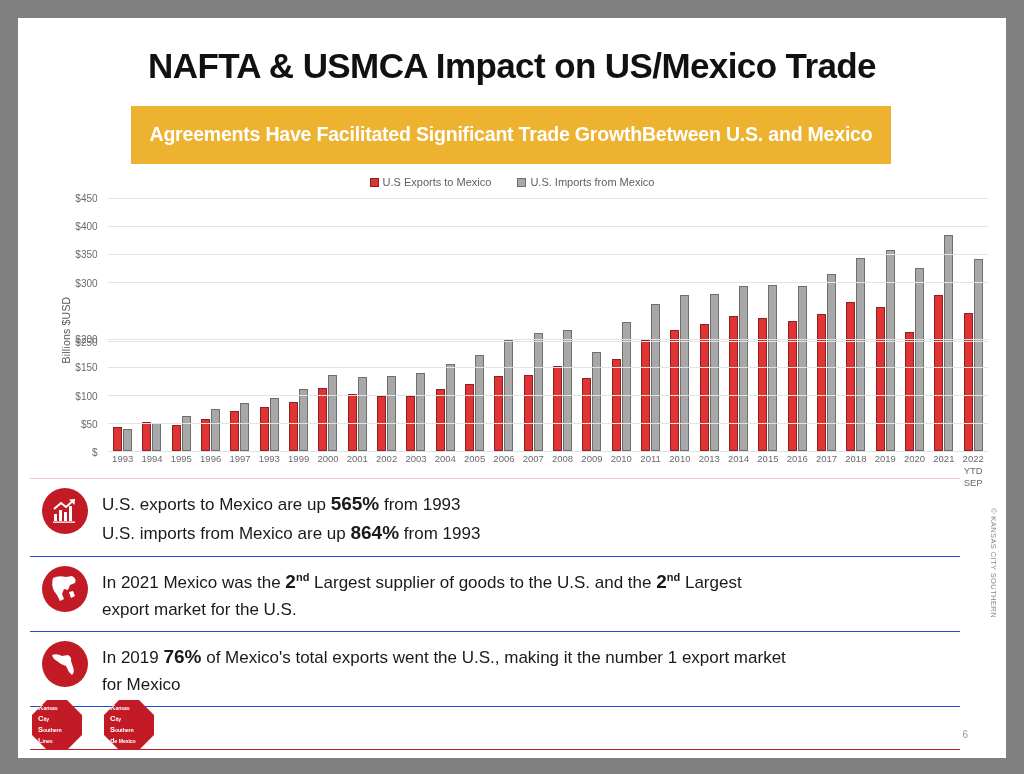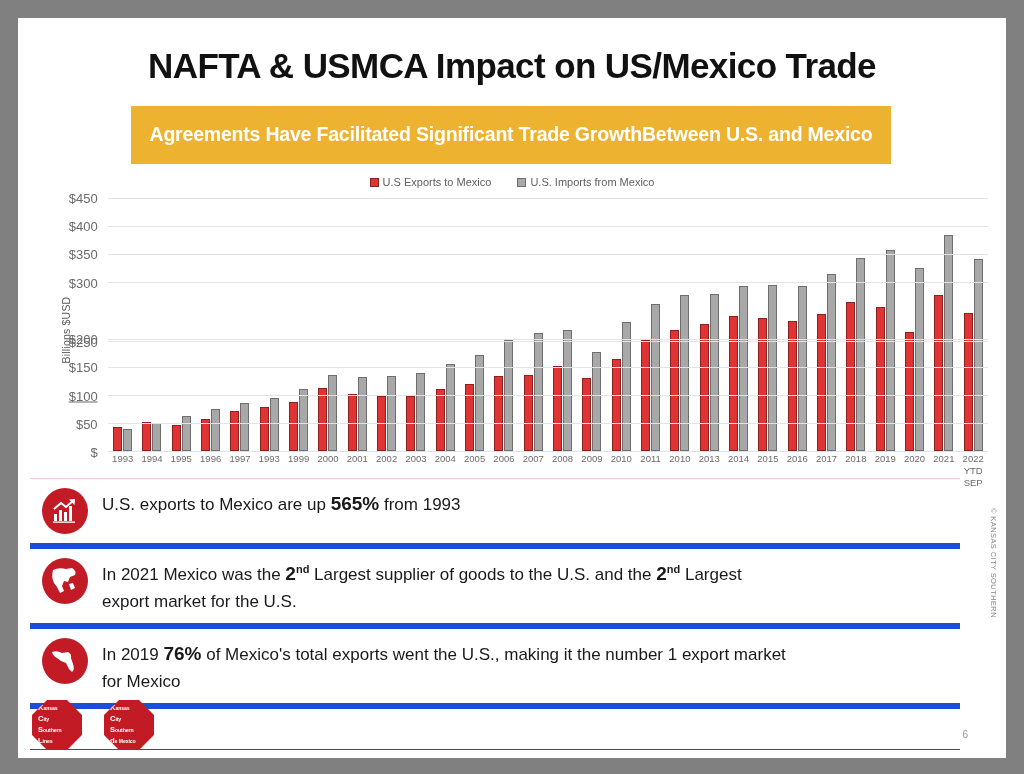--- a/index.html
+++ b/index.html
@@ -51,21 +51,21 @@
     position: absolute; left: 80px; top: 22px;
     width: 880px; height: 253px;
   }
   .gridline {
     position: absolute; left: 0; width: 100%;
     height: 1px; background: #e3e3e3;
   }
   .ytick {
     position: absolute; right: 100.5%;
     transform: translateY(-50%);
-    font-size: 13px; color: #6a6a6a;
+    font-size: 10px; color: #6a6a6a;
     white-space: nowrap; padding-right: 6px;
   }
   .bars {
     position: absolute; left: 0; bottom: 0;
     width: 100%; height: 100%;
     display: flex; align-items: flex-end;
     justify-content: space-between;
   }
   .group {
     flex: 1 1 0;
@@ -90,21 +90,21 @@
   .xl span { display: block; }
 
   
   .bullets {
     position: absolute; left: 12px; top: 460px;
     width: 930px;
   }
   .bullet-row {
     display: flex; align-items: flex-start;
     padding: 9px 0 9px 0;
-    border-bottom: 6px solid #1d4ed8;
+    border-bottom: 1px solid #1d4ed8;
     min-height: 62px;
   }
   .bullet-row:first-child { border-top: 1px solid #f0c8c8; }
   .icon-circle {
     flex: 0 0 auto;
     width: 46px; height: 46px; border-radius: 50%;
     background: #C21B26;
     display: flex; align-items: center; justify-content: center;
     margin-right: 14px; margin-left: 12px;
   }
@@ -310,21 +310,21 @@
             <div class="bar imp" style="height: 75.7778%;"></div>
           </div>
         </div>
     <div class="gridline" style="top: 100%;">
           <div class="ytick" style="top: 100%;">$</div>
         </div>
         <div class="gridline" style="top: 88.8889%;">
           <div class="ytick" style="top: 88.8889%;">$50</div>
         </div>
         <div class="gridline" style="top: 77.7778%;">
-          <div class="ytick" style="top: 77.7778%; text-decoration: underline;">$100</div>
+          <div class="ytick" style="top: 77.7778%;">$100</div>
         </div>
         <div class="gridline" style="top: 66.6667%;">
           <div class="ytick" style="top: 66.6667%;">$150</div>
         </div>
         <div class="gridline" style="top: 55.5556%;">
           <div class="ytick" style="top: 55.5556%;">$200</div>
         </div>
         <div class="gridline" style="top: 44.4444%; margin-top: 31px;">
           <div class="ytick" style="top: 44.4444%;">$250</div>
         </div>
@@ -447,20 +447,21 @@
               <rect x="14" y="16" width="3" height="9"></rect>
               <rect x="19" y="10" width="3" height="15"></rect>
               <rect x="3" y="25.5" width="22" height="1.3"></rect>
               <path d="M4 13 L11 7 L16 11 L24 4" stroke="#fff" stroke-width="2" fill="none"></path>
               <path d="M19 3.5 L25 3 L24.5 9 Z"></path>
             </g>
           </svg>
         </div>
         <div class="bullet-text">
           <div><span>U.S. exports to Mexico are up </span><b>565%</b><span> from 1993</span></div>
+          <div><span>U.S. imports from Mexico are up </span><b>864%</b><span> from 1993</span></div>
         </div>
       </div>
       <div class="bullet-row">
         <div class="icon-circle">
           <svg width="34" height="34" viewBox="0 0 34 34">
             <path d="M5 6 Q11 3 18 5 L24 4 Q29 7 27 11 L22 13 L20 18 L16 17 L14 22 L16 27 L12 29 L9 23 L6 19 Q3 13 5 6 Z" fill="#fff"></path>
             <path d="M21 20 L25 19 L27 24 L23 26 Z" fill="#fff"></path>
           </svg>
         </div>
         <div class="bullet-text">

